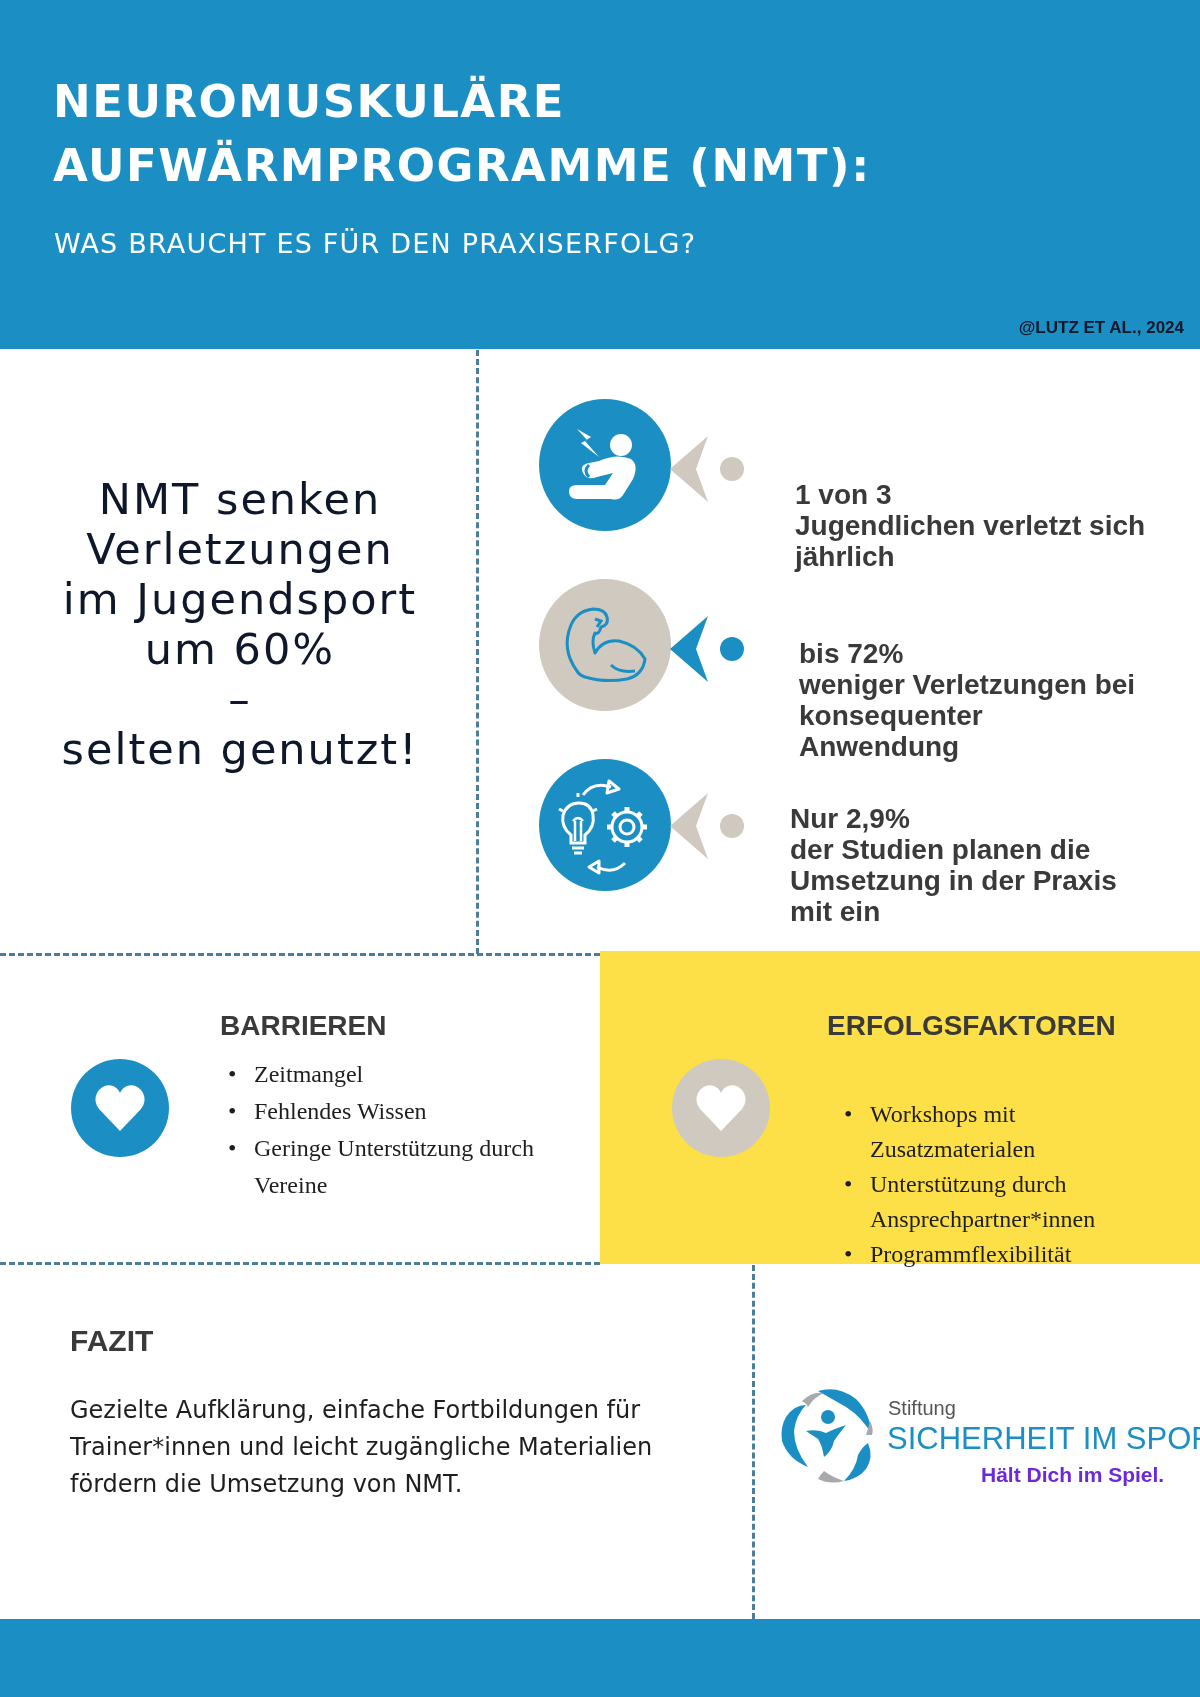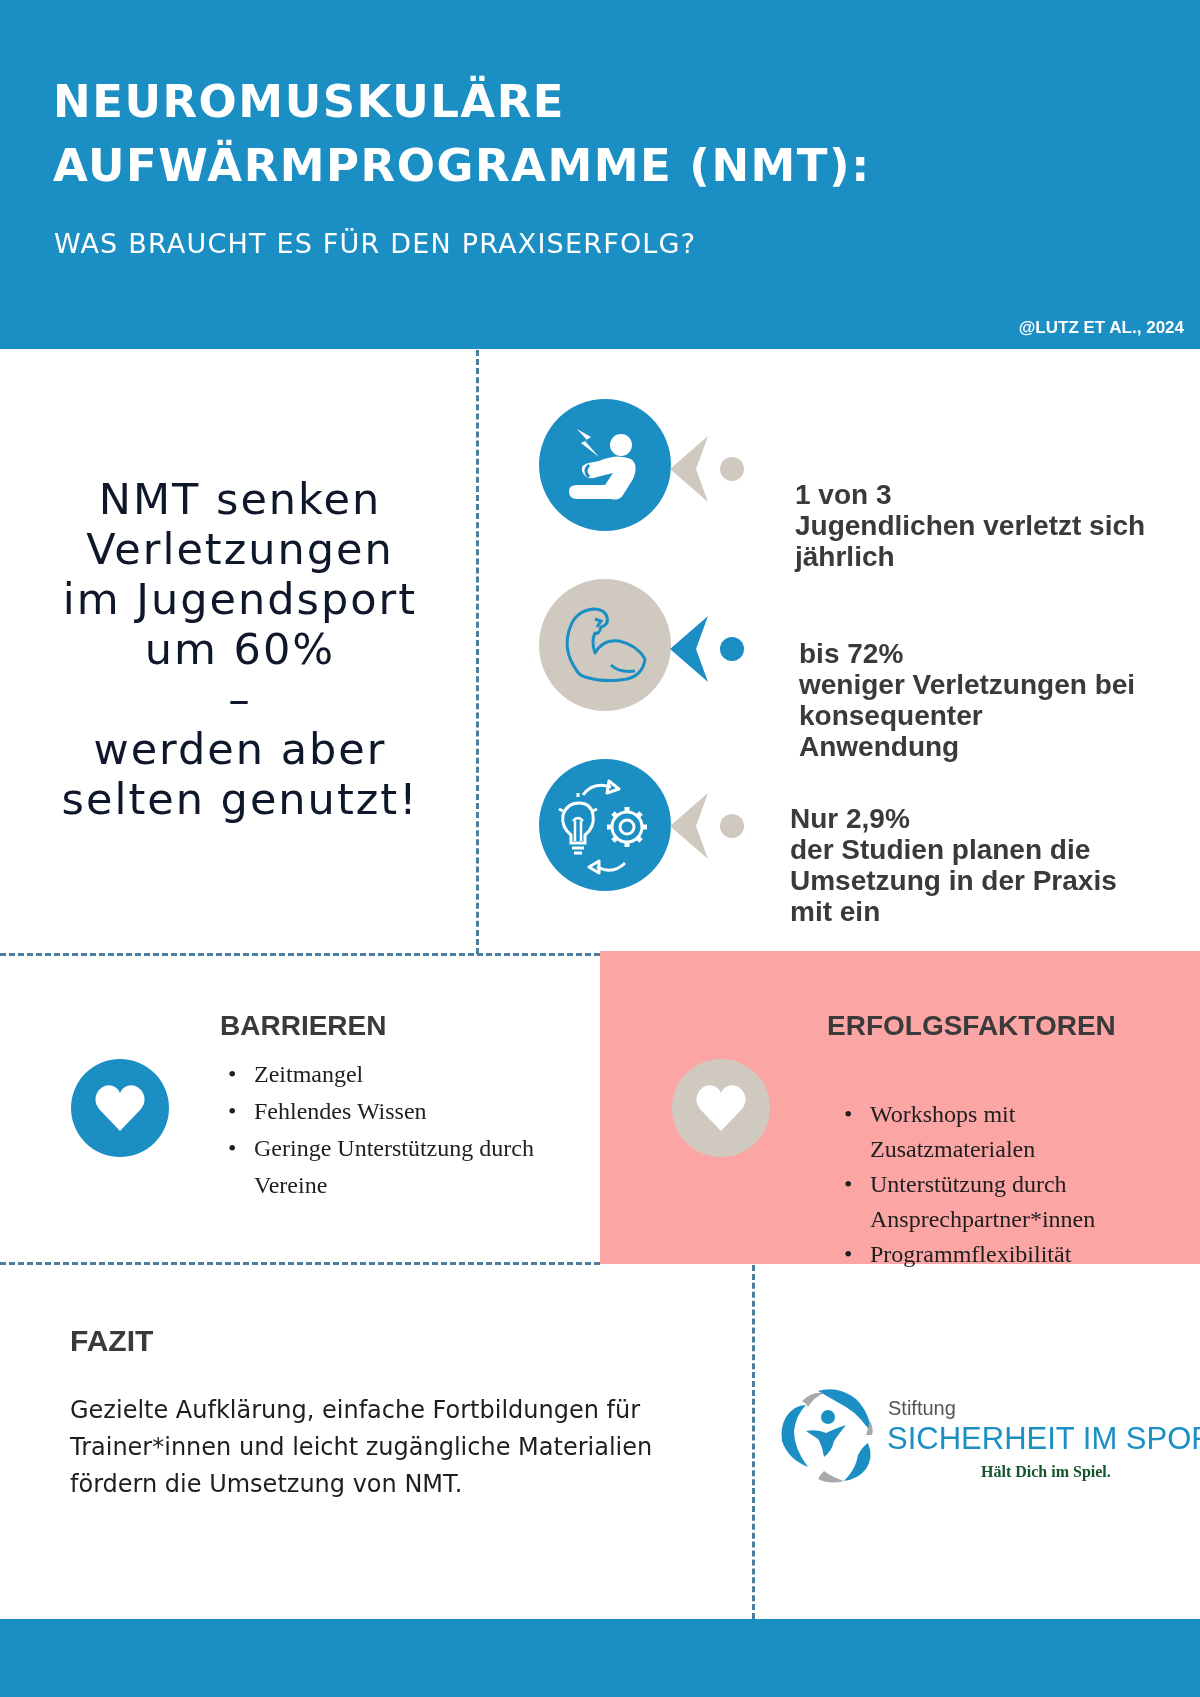--- a/index.html
+++ b/index.html
@@ -2,53 +2,53 @@
 <html><head>
 <meta charset="utf-8">
 <style>
   * { box-sizing: border-box; margin: 0; padding: 0; }
   html, body { width: 1200px; height: 1697px; background: #ffffff; overflow: hidden; }
   body { position: relative; font-family: "DejaVu Sans", sans-serif; color: #3c3c3c; }
 
   .header { position: absolute; left: 0; top: 0; width: 1200px; height: 349px; background: #1b8fc4; padding-left: 12px; }
   .header .t1 { position: absolute; left: 53px; top: 70px; font-family: "DejaVu Sans", sans-serif; font-weight: bold; font-size: 45px; line-height: 64px; color: #fff; letter-spacing: 1.5px; }
   .header .t2 { position: absolute; left: 54px; top: 228px; font-family: "DejaVu Sans", sans-serif; font-size: 27px; color: #fff; letter-spacing: 1.2px; }
-  .header .cite { position: absolute; right: 16px; top: 318px; font-family: "Liberation Sans", sans-serif; font-weight: bold; font-size: 17px; color: #ffffff; text-align: right; }
+  .header .cite { position: absolute; right: 16px; top: 318px; font-family: "Liberation Sans", sans-serif; font-weight: bold; font-size: 17px; color: #0f172a; text-align: right; }
 
   .dash-v { position: absolute; width: 0; border-left: 3px dashed #4a7e9a; }
   .dash-h { position: absolute; height: 0; border-top: 3px dashed #4a7e9a; }
 
   .lead { position: absolute; left: 20px; top: 474px; width: 440px; text-align: center; font-family: "DejaVu Sans", sans-serif; font-size: 43px; line-height: 50px; color: #0f172a; letter-spacing: 2px; }
   .lead div { white-space: nowrap; }
 
   .stat-icon { position: absolute; width: 132px; height: 132px; border-radius: 50%; }
   .stat-icon svg { width: 132px; height: 132px; }
   .pointer { position: absolute; width: 76px; height: 66px; }
   .stat-text { position: absolute; font-family: "Liberation Sans", sans-serif; font-weight: bold; font-size: 28px; line-height: 31px; color: #3a3a3a; margin-top: 40px; }
   .stat-text div { white-space: nowrap; }
 
   .barrieren-title { position: absolute; left: 220px; top: 1010px; font-family: "Liberation Sans", sans-serif; font-weight: bold; font-size: 28px; color: #3a3a3a; }
-  .erfolg-box { position: absolute; left: 600px; top: 951px; width: 600px; height: 313px; background: #fca5a5; }
+  .erfolg-box { position: absolute; left: 600px; top: 951px; width: 600px; height: 313px; background: #fde047; }
   .erfolg-title { position: absolute; left: 227px; top: 59px; font-family: "Liberation Sans", sans-serif; font-weight: bold; font-size: 28px; color: #3a3a3a; }
   .bullets { position: absolute; list-style: none; font-family: Liberation Serif, serif; font-size: 24px; line-height: 37px; color: #1e1e1e; }
   .bullets li { position: relative; padding-left: 34px; }
   .bullets li::before { content: "•"; position: absolute; left: 8px; top: 0; }
 
   .heart-circle { position: absolute; width: 98px; height: 98px; border-radius: 50%; display: flex; align-items: center; justify-content: center; }
   .heart-circle svg { width: 54px; height: 50px; }
 
   .fazit-title { position: absolute; left: 70px; top: 1324px; font-family: "Liberation Sans", sans-serif; font-weight: bold; font-size: 30px; color: #3a3a3a; }
   .fazit-text { position: absolute; left: 70px; top: 1392px; width: 680px; font-family: "DejaVu Sans", sans-serif; font-size: 24px; line-height: 37px; color: #1e1e1e; }
   .fazit-text div { white-space: nowrap; }
 
   .logo { position: absolute; left: 778px; top: 1385px; width: 400px; height: 110px; }
   .logo-mark { position: absolute; left: 0; top: 0; width: 96px; height: 100px; }
   .logo-stiftung { position: absolute; left: 110px; top: 12px; font-family: "Liberation Sans", sans-serif; font-size: 20px; color: #555; }
   .logo-name { position: absolute; left: 109px; top: 36px; font-family: "Liberation Sans", sans-serif; font-size: 31px; color: #1b8fc4; letter-spacing: 0px; white-space: nowrap; }
-  .logo-claim { position: absolute; left: 203px; top: 78px; font-family: Liberation Serif, serif; font-weight: bold; font-size: 16px; color: #14532d; white-space: nowrap; }
+  .logo-claim { position: absolute; left: 203px; top: 78px; font-family: Liberation Sans, sans-serif; font-weight: bold; font-size: 21px; color: #6d28d9; white-space: nowrap; }
 
   .footer { position: absolute; left: 0; top: 1619px; width: 1200px; height: 78px; background: #1b8fc4; }
 </style>
 </head>
 <body>
 
 <div class="header">
   <div class="t1">
     <div>NEUROMUSKULÄRE</div>
     <div>AUFWÄRMPROGRAMME (NMT):</div>
@@ -61,21 +61,20 @@
 <div class="dash-h" style="left:0; top:953px; width:600px;"></div>
 <div class="dash-h" style="left:0; top:1262px; width:600px;"></div>
 <div class="dash-v" style="left:752px; top:1265px; height:354px;"></div>
 
 <div class="lead">
   <div>NMT senken</div>
   <div>Verletzungen</div>
   <div>im Jugendsport</div>
   <div>um 60%</div>
   <div>–</div>
-  <div>werden aber</div>
   <div>selten genutzt!</div>
 </div>
 
 <div class="stat-icon" style="left:539px; top:399px;">
   <svg viewBox="0 0 132 132">
     <circle cx="66" cy="66" r="66" fill="#1b8fc4"></circle>
     <polygon points="38,30 52,38 46,42 60,58 42,44 48,41" fill="#fff"></polygon>
     <circle cx="82" cy="46" r="11" fill="#fff"></circle>
     <path d="M60,62 Q78,54 92,60 Q100,66 94,80 L84,96 Q80,102 72,100 L38,100 Q30,100 30,92 Q30,86 38,86 L66,86 L74,74 L58,78 Q48,82 44,74 Q40,66 50,64 Z" fill="#fff"></path>
     <path d="M50,66 Q44,72 50,78" stroke="#1b8fc4" stroke-width="3" fill="none"></path>

